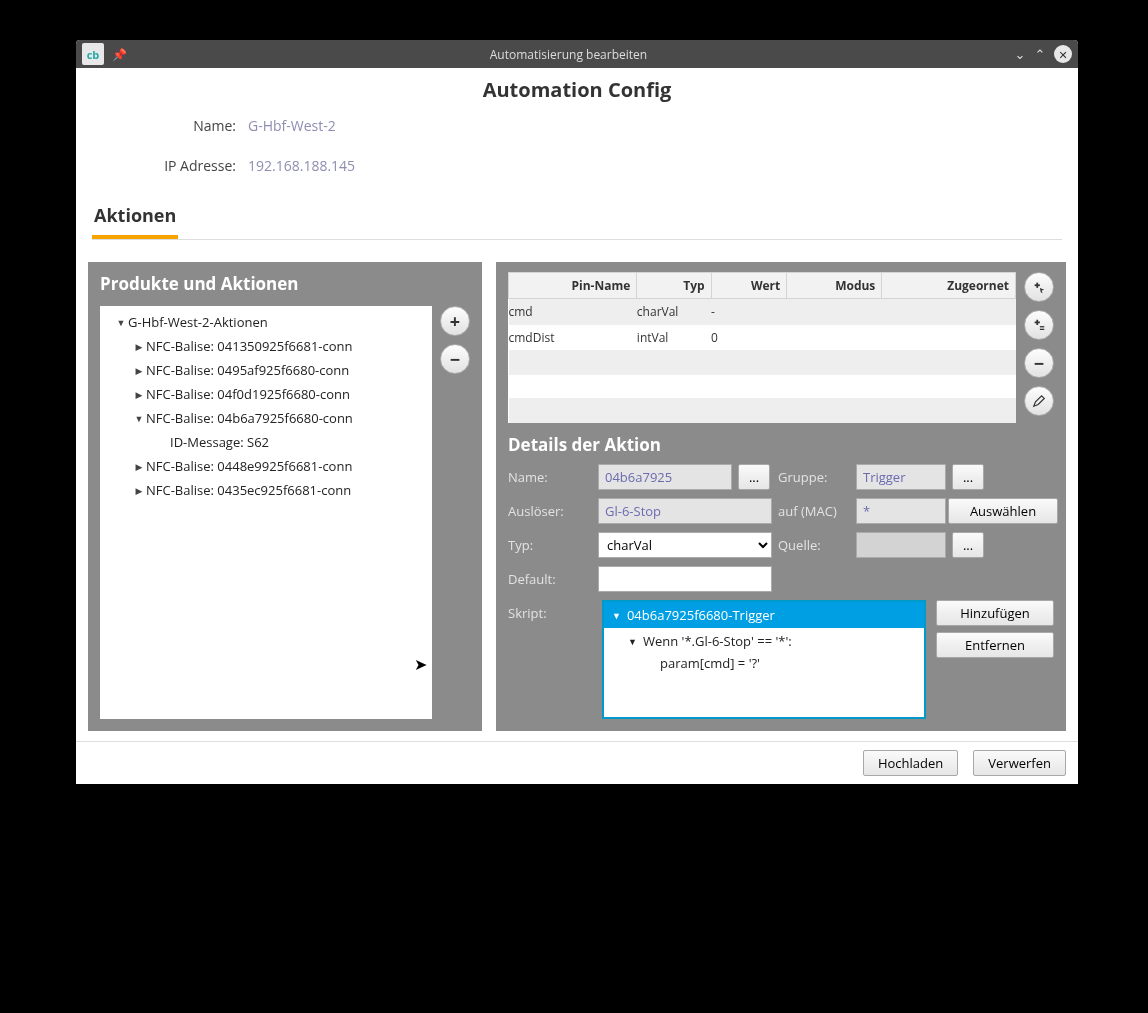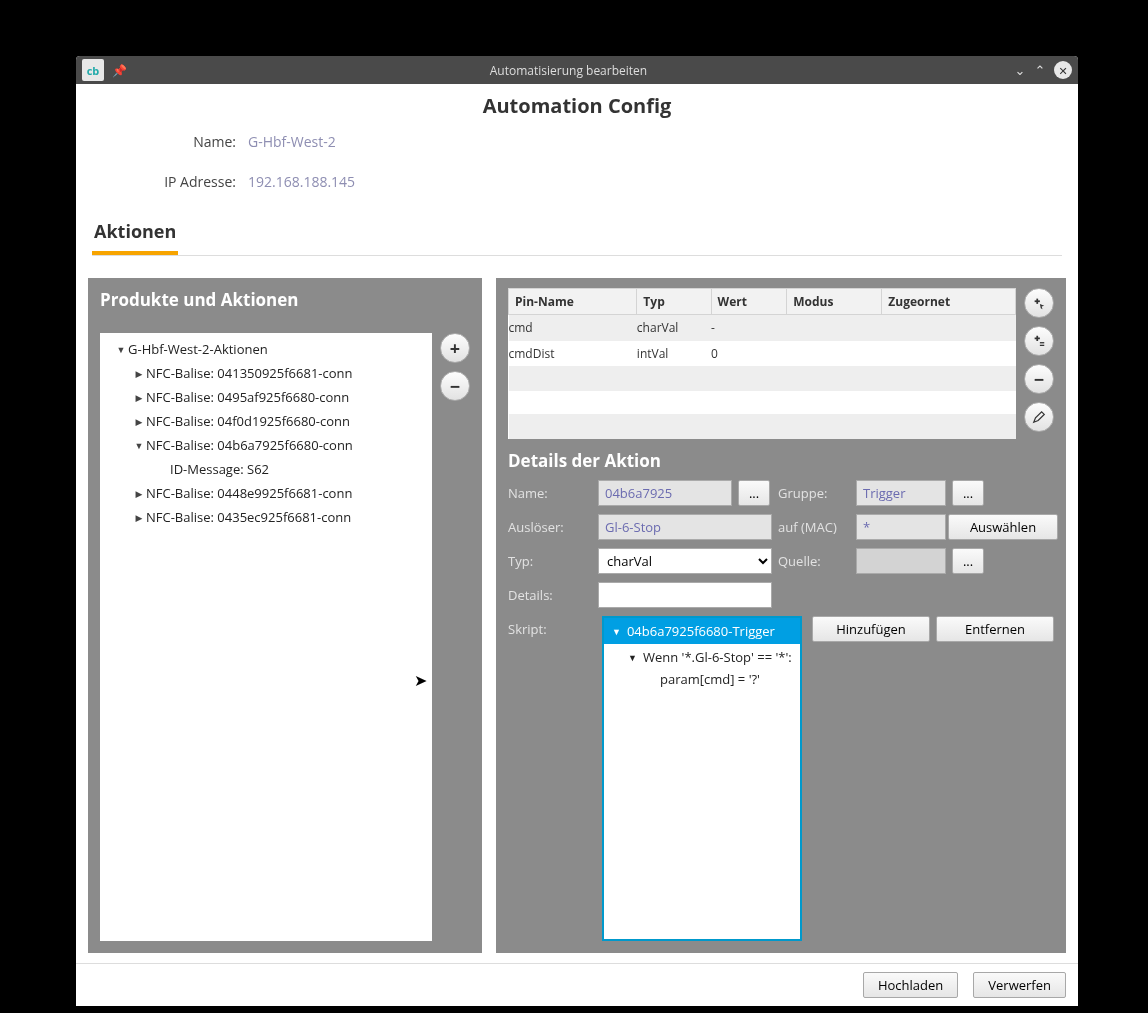--- a/index.html
+++ b/index.html
@@ -1,69 +1,69 @@
 <!DOCTYPE html>
 <html><head>
 <meta charset="utf-8">
 <style>
 * { box-sizing: border-box; margin: 0; padding: 0; font-family: "Segoe UI", "Open Sans", sans-serif; }
 body { background: #000; width: 1148px; height: 1013px; overflow: hidden; }
-.window { position: absolute; left: 76px; top: 56px; width: 1002px; height: 950px; background: #fff; border-radius: 4px 4px 0 0; box-shadow: 0 4px 20px rgba(0,0,0,0.5); display: flex; flex-direction: column; }
+.window { position: absolute; left: 76px; top: 40px; width: 1002px; height: 744px; background: #fff; border-radius: 4px 4px 0 0; box-shadow: 0 4px 20px rgba(0,0,0,0.5); display: flex; flex-direction: column; }
 .titlebar { height: 28px; background: #4a4a4a; color: #ddd; display: flex; align-items: center; font-size: 12px; border-radius: 4px 4px 0 0; }
 .titlebar .icon-box { width: 22px; height: 22px; margin: 0 4px 0 6px; background: #e8e8e8; border-radius: 2px; display: flex; align-items: center; justify-content: center; color: #2aa; font-weight: bold; font-size: 11px; }
 .titlebar .pin { margin-left: 4px; font-size: 12px; }
 .titlebar .title { flex: 1; text-align: center; }
 .titlebar .ctl { width: 20px; text-align: center; cursor: pointer; font-size: 13px; }
 .titlebar .close { width: 18px; height: 18px; background: #e8e8e8; color: #333; border-radius: 50%; display: flex; align-items: center; justify-content: center; margin: 0 6px 0 4px; font-size: 11px; }
 .content { flex: 1; display: flex; flex-direction: column; overflow: hidden; }
 .header { padding: 8px 16px 8px 16px; }
 .config-title { text-align: center; font-size: 20px; font-weight: bold; color: #333; margin-bottom: 2px; }
 .fieldrow { display: flex; align-items: center; height: 40px; font-size: 14px; }
 .fieldrow .lbl { width: 156px; text-align: right; color: #444; padding-right: 12px; }
 .fieldrow .val { color: #8e8eb2; }
 .tabrow { border-bottom: 1px solid #ddd; margin-top: 8px; }
 .tab { display: inline-block; padding: 10px 2px 8px 2px; font-size: 18px; font-weight: bold; color: #333; border-bottom: 4px solid #f7a400; }
 .panels { display: flex; gap: 14px; padding: 14px 12px 10px 12px; flex: 1; min-height: 0; }
 .panel { background: #8b8b8b; flex: 1; padding: 10px 12px 12px 12px; display: flex; flex-direction: column; min-height: 0; }
-.panel-title { color: #fff; font-size: 17px; font-weight: bold; margin-bottom: 22px; }
+.panel-title { color: #fff; font-size: 17px; font-weight: bold; margin-bottom: 11px; }
 .left-body { display: flex; gap: 8px; flex: 1; min-height: 0; }
 .tree { background: #fff; flex: 1; font-size: 13px; color: #222; overflow: auto; padding-top: 4px; }
 .tree-row { display: flex; align-items: center; height: 24px; padding-left: 4px; cursor: default; }
 .tree-row .tri { width: 14px; text-align: center; color: #444; font-size: 9px; }
 .tree-row.sel { background: #e6e6e6; }
 .depth-0 { padding-left: 14px; }
 .depth-1 { padding-left: 32px; }
 .depth-2 { padding-left: 56px; }
 .sidebtns { display: flex; flex-direction: column; gap: 8px; }
 .rnd-btn { width: 30px; height: 30px; border-radius: 50%; background: linear-gradient(#fdfdfd,#e2e2e2); border: 1px solid #aaa; display: flex; align-items: center; justify-content: center; font-size: 18px; font-weight: bold; color: #333; cursor: pointer; }
 .right-body { display: flex; flex-direction: column; gap: 8px; flex: 1; min-height: 0; }
 .table-wrap { display: flex; gap: 8px; }
 .pin-table { background: #fff; flex: 1; border-collapse: collapse; font-size: 12px; color: #333; }
-.pin-table th { background: #f2f2f2; border: 1px solid #d4d4d4; padding: 4px 6px; font-weight: bold; text-align: left; margin-top: 20px; }
+.pin-table th { background: #f2f2f2; border: 1px solid #d4d4d4; padding: 4px 6px; font-weight: bold; text-align: right; margin-top: 20px; }
 .pin-table td { border-bottom: 1px solid #eee; padding: 4px 0; height: 24px; }
 .pin-table tr.alt { background: #eeeeee; }
 .pin-table tr.empty td { color: transparent; }
 .details-title { color: #fff; font-size: 17px; font-weight: bold; margin-top: 2px; }
 .form-grid { display: grid; grid-template-columns: 84px 134px 34px 72px 90px 56px; column-gap: 6px; row-gap: 8px; align-items: center; font-size: 13px; }
 .form-grid .lbl { color: #e2e2e2; }
 .inp { height: 26px; border: 1px solid #aaa; background: #e4e4e4; color: #6b6bb0; padding: 0 6px; font-size: 13px; }
 .inp.white { background: #fff; color: #333; }
 .inp[disabled] { background: #d3d3d3; color: #888; }
 .sel { height: 26px; border: 1px solid #aaa; background: #fff; font-size: 13px; padding: 0 4px; }
 .btn { height: 26px; border: 1px solid #a8a8a8; background: linear-gradient(#fafafa,#e6e6e6); font-size: 13px; cursor: pointer; border-radius: 2px; }
 .btn.sm { width: 32px; }
 .btn.wide { padding: 0 14px; }
 .script-row { display: flex; gap: 10px; flex: 1; min-height: 0; }
 .script-lbl { width: 84px; color: #e2e2e2; font-size: 13px; padding-top: 4px; }
 .script-box { flex: 1; background: #fff; border: 2px solid #0099cc; font-size: 13px; color: #222; overflow: auto; }
 .script-hdr { background: #009fe3; color: #fff; padding: 4px 8px; display: flex; align-items: center; gap: 6px; }
 .script-line { padding: 4px 8px 2px 24px; display: flex; align-items: center; gap: 6px; }
 .script-sub { padding: 2px 8px 2px 56px; }
 .tri-s { font-size: 9px; }
-.script-btns { display: flex; gap: 6px; }
+.script-btns { display: flex; flex-direction: column; gap: 6px; }
 .footer { border-top: 1px solid #ddd; padding: 8px 12px; display: flex; justify-content: flex-end; gap: 15px; }
 .cursor { position: absolute; left: 338px; top: 613px; font-size: 16px; color: #000; pointer-events: none; }
 svg.icon-small { width: 14px; height: 14px; }
 </style>
 </head>
 <body>
 
 <div class="window">
   <div class="titlebar">
     <div class="icon-box">cb</div>
@@ -229,21 +229,21 @@
             <button class="btn wide" style="width:110px;margin-left:-4px">Auswählen</button>
 
             <div class="lbl">Typ:</div>
             <select class="sel" style="grid-column: span 2">
               <option>charVal</option>
             </select>
             <div class="lbl">Quelle:</div>
             <input class="inp" disabled="" style="">
             <button class="btn sm">...</button>
 
-            <div class="lbl">Details:</div>
+            <div class="lbl">Default:</div>
             <input class="inp white" style="grid-column: span 2;" value="">
             <div></div>
               <div></div>
               <div></div>
           </div>
 
           <div class="script-row">
             <div class="script-lbl">Skript:</div>
             <div class="script-box">
               <div class="script-hdr">

